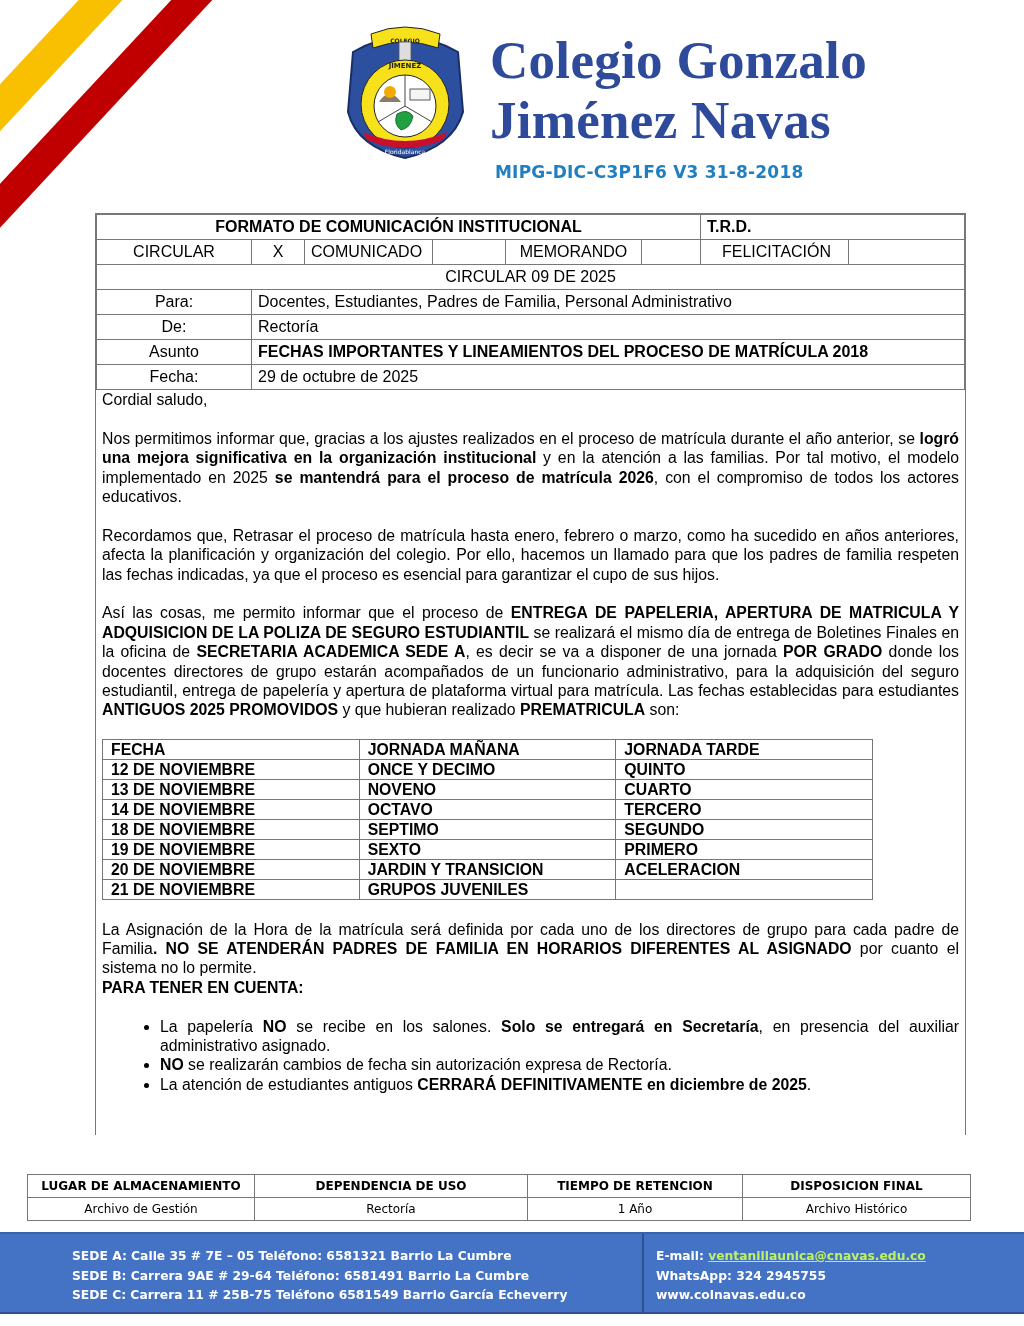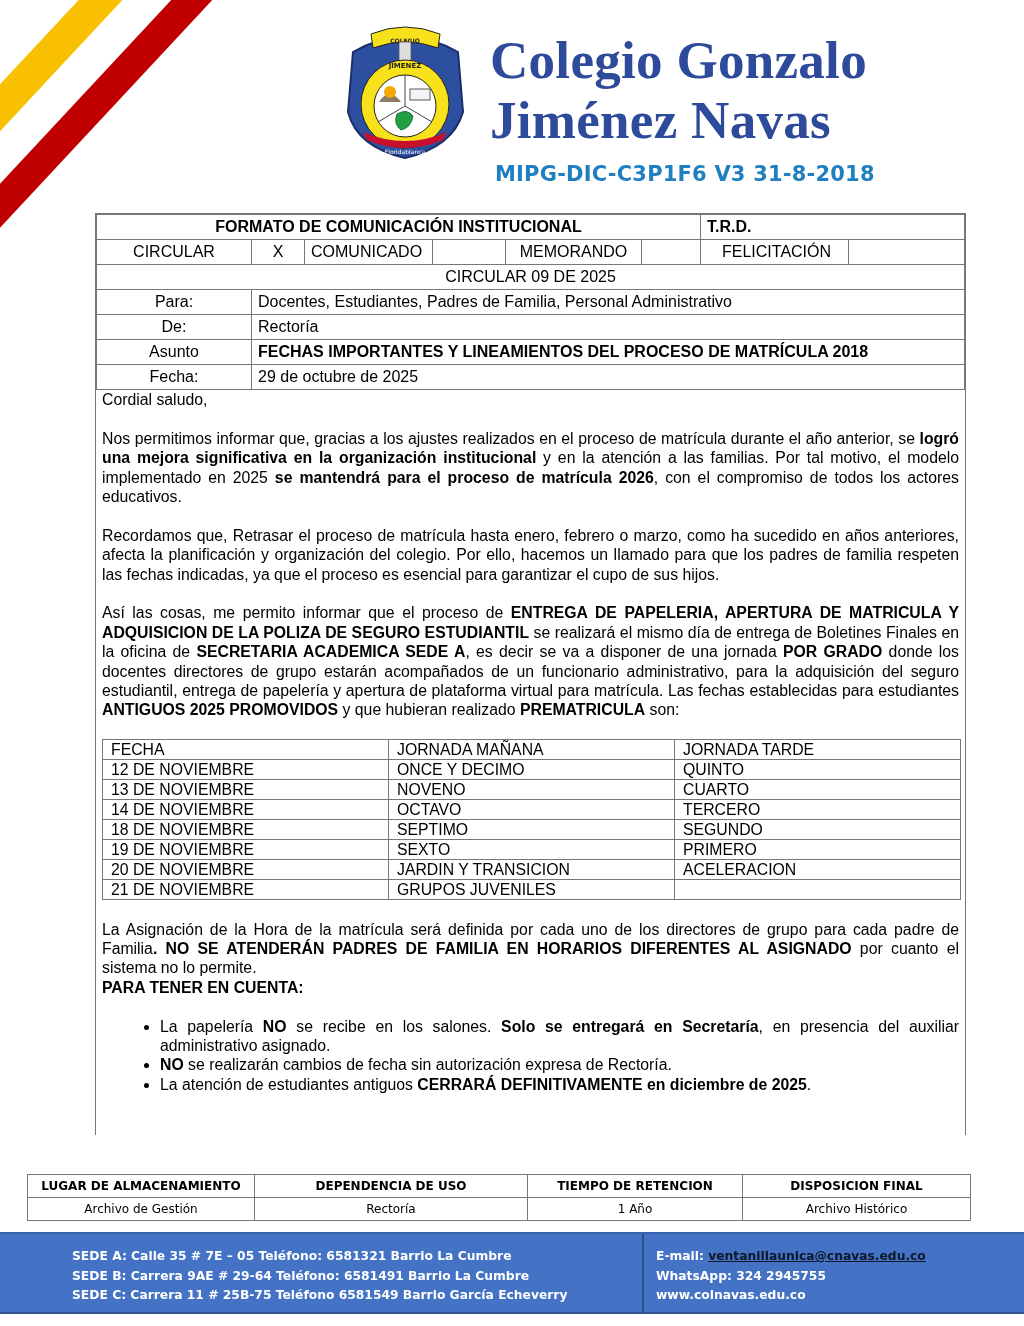--- a/index.html
+++ b/index.html
@@ -14,60 +14,60 @@
   .stripe.red { background: #c00000; left: -60px; top: 248px; transform: rotate(-47deg); height: 30px; }
 
   .logo { position: absolute; left: 343px; top: 22px; width: 125px; height: 138px; }
   .brand { position: absolute; left: 490px; top: 30px; }
   .brand-title {
     font-family: "Liberation Serif", serif; font-weight: bold; color: #2e4a9a;
     font-size: 53px; line-height: 60px; letter-spacing: 0.3px;
   }
   .brand-code {
     font-family: "DejaVu Sans", sans-serif; font-weight: bold; color: #1f7fc1;
-    font-size: 21px; margin-top: 12px; margin-left: 5px; letter-spacing: 0.2px;
+    font-size: 17px; margin-top: 12px; margin-left: 5px; letter-spacing: 0.2px;
   }
 
   
   .frame {
     position: absolute; left: 95px; top: 213px; width: 871px; height: 922px;
     border-left: 1px solid #777; border-right: 1px solid #777; border-top: 1px solid #777;
     box-sizing: border-box;
   }
   table.hdr { border-collapse: collapse; width: 100%; font-size: 16px; }
   table.hdr td { border: 1px solid #777; padding: 0 6px; height: 24px; }
   .row-title td { height: 41px; font-weight: bold; }
   .c { text-align: center; }
   .b { font-weight: bold; }
 
   .body-text { padding: 0 6px; font-size: 15.8px; line-height: 19.4px; text-align: justify; }
   .body-text p { margin: 0 0 19.4px 0; }
   .greeting { margin: 0 0 19.4px 0; }
 
-  table.sched { border-collapse: collapse; width: 859px; margin: 0 0 0 0; font-size: 15.8px; font-weight: normal; }
+  table.sched { border-collapse: collapse; width: 771px; margin: 0 0 0 0; font-size: 15.8px; font-weight: bold; }
   table.sched td { border: 1px solid #777; padding: 0 8px; height: 19px; line-height: 19px; width: 33.33%; }
 
   .center-head { text-align: left; font-weight: bold; margin: 0; }
   ul.notes { margin: 19px 0 0 0; padding-left: 58px; }
   ul.notes li { margin: 0; }
 
   
   table.ret { position: absolute; left: 27px; top: 1174px; width: 944px; border-collapse: collapse;
     font-family: "DejaVu Sans", sans-serif; font-size: 12px; }
   table.ret td { border: 1px solid #777; text-align: center; height: 22px; padding: 0; }
   table.ret .h td { font-weight: bold; }
 
   
   .footer { position: absolute; left: 0; top: 1232px; width: 1024px; height: 82px; background: #4472c4;
     border-top: 2px solid #3a63ad; border-bottom: 2px solid #2f528f; box-sizing: border-box;
     font-family: "DejaVu Sans", sans-serif; font-weight: bold; color: #fff; font-size: 12.3px; }
   .footer .left { position: absolute; left: 72px; top: 13px; line-height: 19.5px; }
   .footer .divider { position: absolute; left: 642px; top: 0; width: 2px; height: 100%; background: #2f528f; }
   .footer .right { position: absolute; left: 656px; top: 13px; line-height: 19.5px; }
-  .footer a { color: #0f172a; text-decoration: underline; }
+  .footer a { color: #bef264; text-decoration: underline; }
 </style>
 </head>
 <body>
 
 <div class="stripes">
   <div class="stripe yellow"></div>
   <div class="stripe red"></div>
 </div>
 
 <svg class="logo" viewBox="0 0 125 138">

